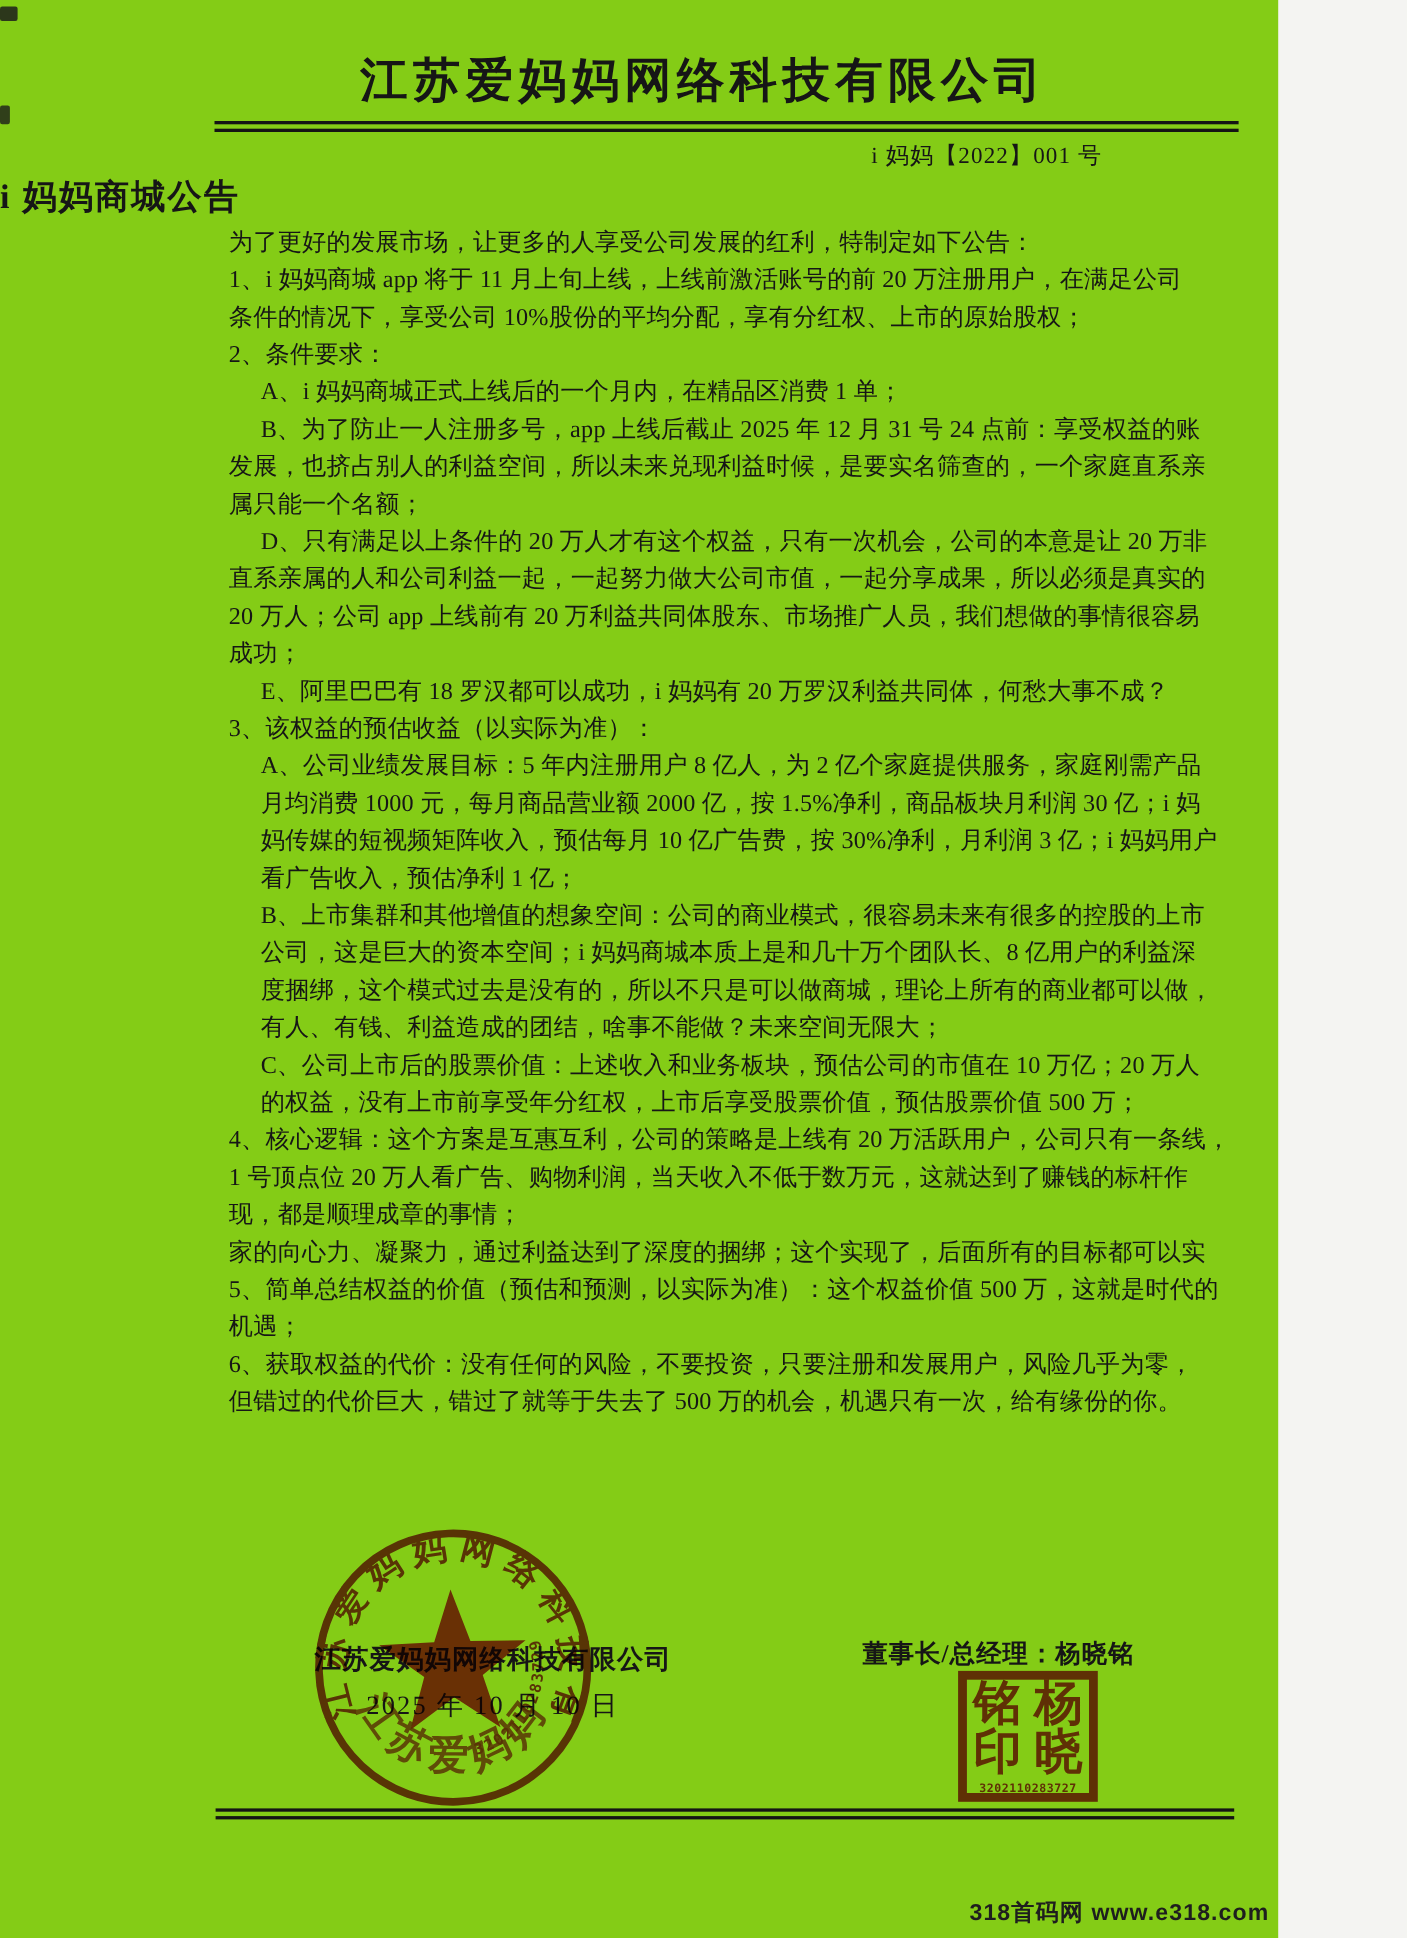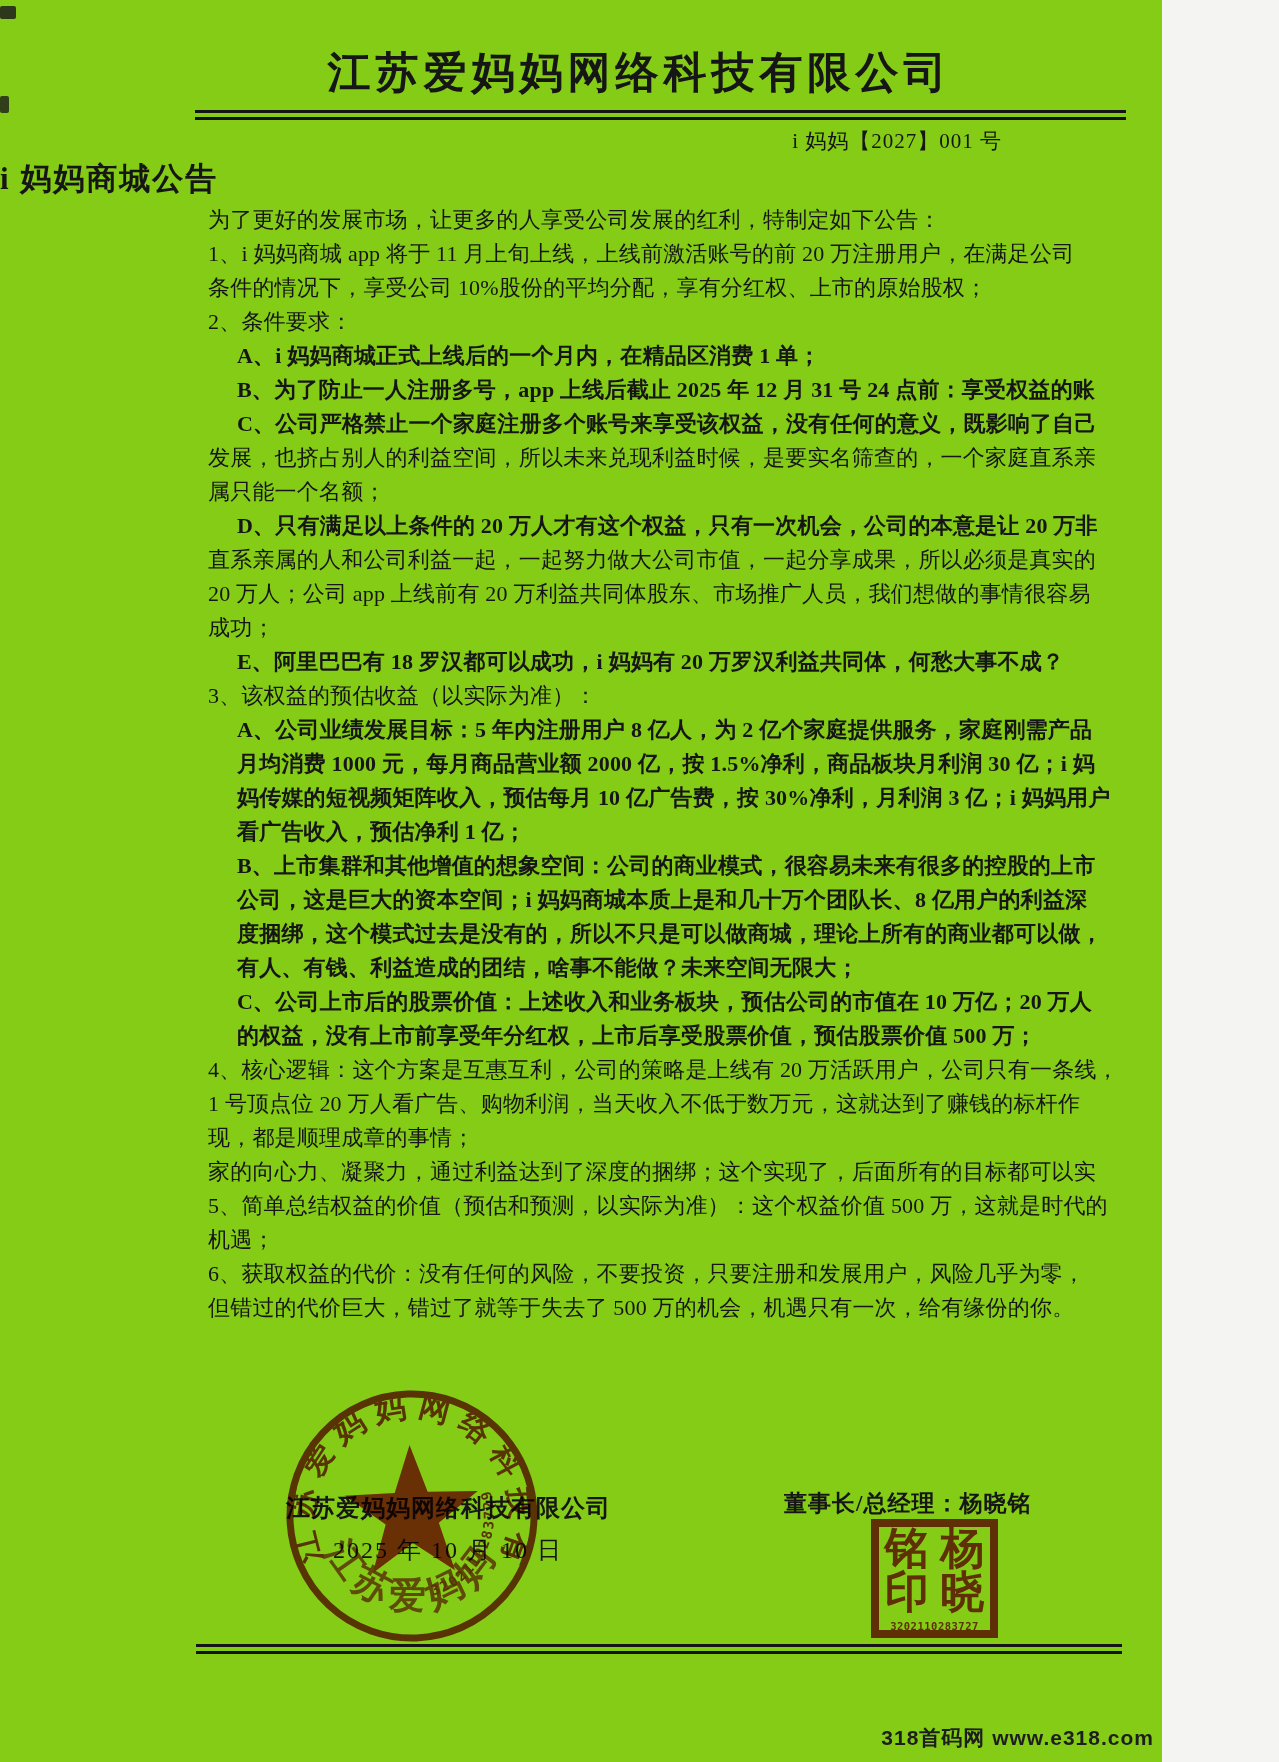--- a/index.html
+++ b/index.html
@@ -14,21 +14,21 @@
     font-size:43px;font-weight:bold;letter-spacing:5px;}
   .double-rule{position:absolute;height:4px;border-top:3px solid #141414;border-bottom:3px solid #141414;}
   #rule-top{left:195px;top:110px;width:931px;}
   #rule-bottom{left:196px;top:1644px;width:926px;}
   #doc-number{position:absolute;top:127px;right:160px;font-size:21px;letter-spacing:1px;}
   #doc-heading{position:absolute;left:0;top:158px;width:1279px;text-align:left;
     font-size:31px;font-weight:bold;letter-spacing:2px;}
 
   #body-lines{position:absolute;left:208px;top:203px;width:884px;}
   .bline{height:34px;line-height:34px;font-size:22px;white-space:pre;letter-spacing:.2px;}
-  .bline.ind1{padding-left:29px;font-weight:bold;}
+  .bline.ind1{padding-left:29px;}
 
   #sig-company{position:absolute;left:286px;top:1492px;font-size:24px;font-weight:600;letter-spacing:1px;}
   #sig-date{position:absolute;left:333px;top:1534px;font-size:24px;letter-spacing:2px;}
   #sig-exec{position:absolute;left:784px;top:1488px;font-size:23px;font-weight:600;letter-spacing:1px;}
 
   #round-seal{position:absolute;left:262px;top:1366px;width:300px;height:300px;
     mix-blend-mode:multiply;opacity:.9;transform:rotate(-2deg);}
 
   #square-seal{position:absolute;left:871px;top:1519px;width:127px;height:119px;
     border:8px solid #b22a1d;box-sizing:border-box;mix-blend-mode:multiply;opacity:.92;}
@@ -47,31 +47,30 @@
 </head>
 <body>
 
 <div id="page">
 
   <div id="art1" class="artifact"></div>
   <div id="art2" class="artifact"></div>
 
   <div id="doc-title">江苏爱妈妈网络科技有限公司</div>
   <div id="rule-top" class="double-rule"></div>
-  <div id="doc-number">i 妈妈【2027】001 号</div>
+  <div id="doc-number">i 妈妈【2022】001 号</div>
   <div id="doc-heading">i 妈妈商城公告</div>
 
   <div id="body-lines">
       <div class="bline ind0">为了更好的发展市场，让更多的人享受公司发展的红利，特制定如下公告：</div>
       <div class="bline ind0">1、i 妈妈商城 app 将于 11 月上旬上线，上线前激活账号的前 20 万注册用户，在满足公司</div>
       <div class="bline ind0">条件的情况下，享受公司 10%股份的平均分配，享有分红权、上市的原始股权；</div>
       <div class="bline ind0">2、条件要求：</div>
       <div class="bline ind1">A、i 妈妈商城正式上线后的一个月内，在精品区消费 1 单；</div>
       <div class="bline ind1">B、为了防止一人注册多号，app 上线后截止 2025 年 12 月 31 号 24 点前：享受权益的账</div>
-      <div class="bline ind1">C、公司严格禁止一个家庭注册多个账号来享受该权益，没有任何的意义，既影响了自己</div>
       <div class="bline ind0">发展，也挤占别人的利益空间，所以未来兑现利益时候，是要实名筛查的，一个家庭直系亲</div>
       <div class="bline ind0">属只能一个名额；</div>
       <div class="bline ind1">D、只有满足以上条件的 20 万人才有这个权益，只有一次机会，公司的本意是让 20 万非</div>
       <div class="bline ind0">直系亲属的人和公司利益一起，一起努力做大公司市值，一起分享成果，所以必须是真实的</div>
       <div class="bline ind0">20 万人；公司 app 上线前有 20 万利益共同体股东、市场推广人员，我们想做的事情很容易</div>
       <div class="bline ind0">成功；</div>
       <div class="bline ind1">E、阿里巴巴有 18 罗汉都可以成功，i 妈妈有 20 万罗汉利益共同体，何愁大事不成？</div>
       <div class="bline ind0">3、该权益的预估收益（以实际为准）：</div>
       <div class="bline ind1">A、公司业绩发展目标：5 年内注册用户 8 亿人，为 2 亿个家庭提供服务，家庭刚需产品</div>
       <div class="bline ind1">月均消费 1000 元，每月商品营业额 2000 亿，按 1.5%净利，商品板块月利润 30 亿；i 妈</div>

